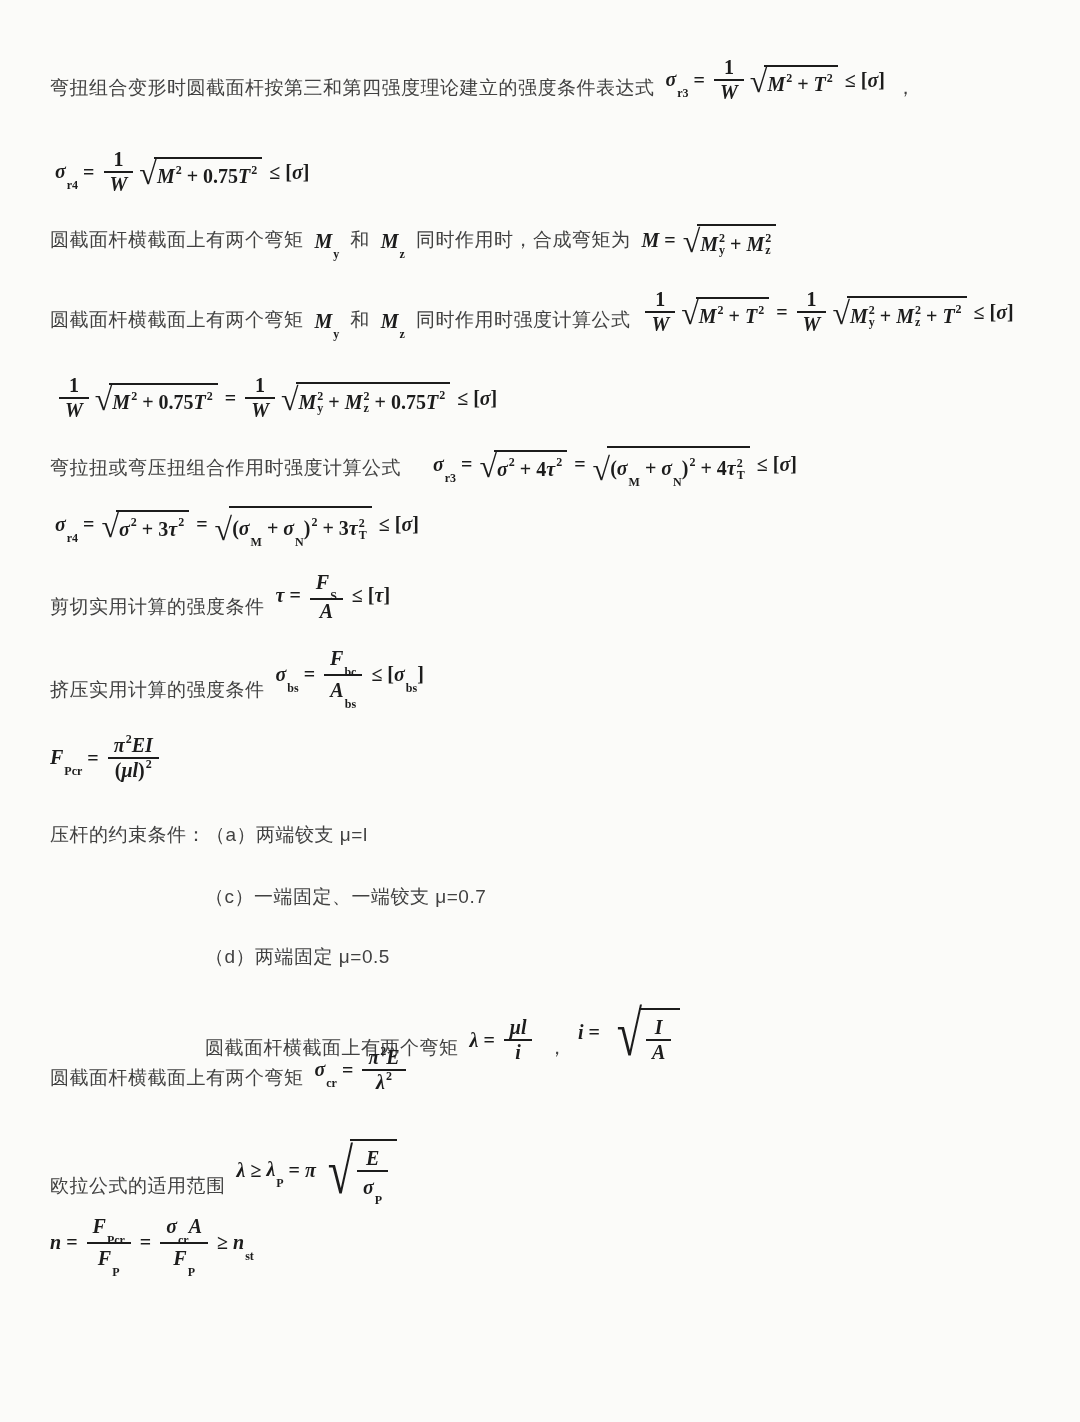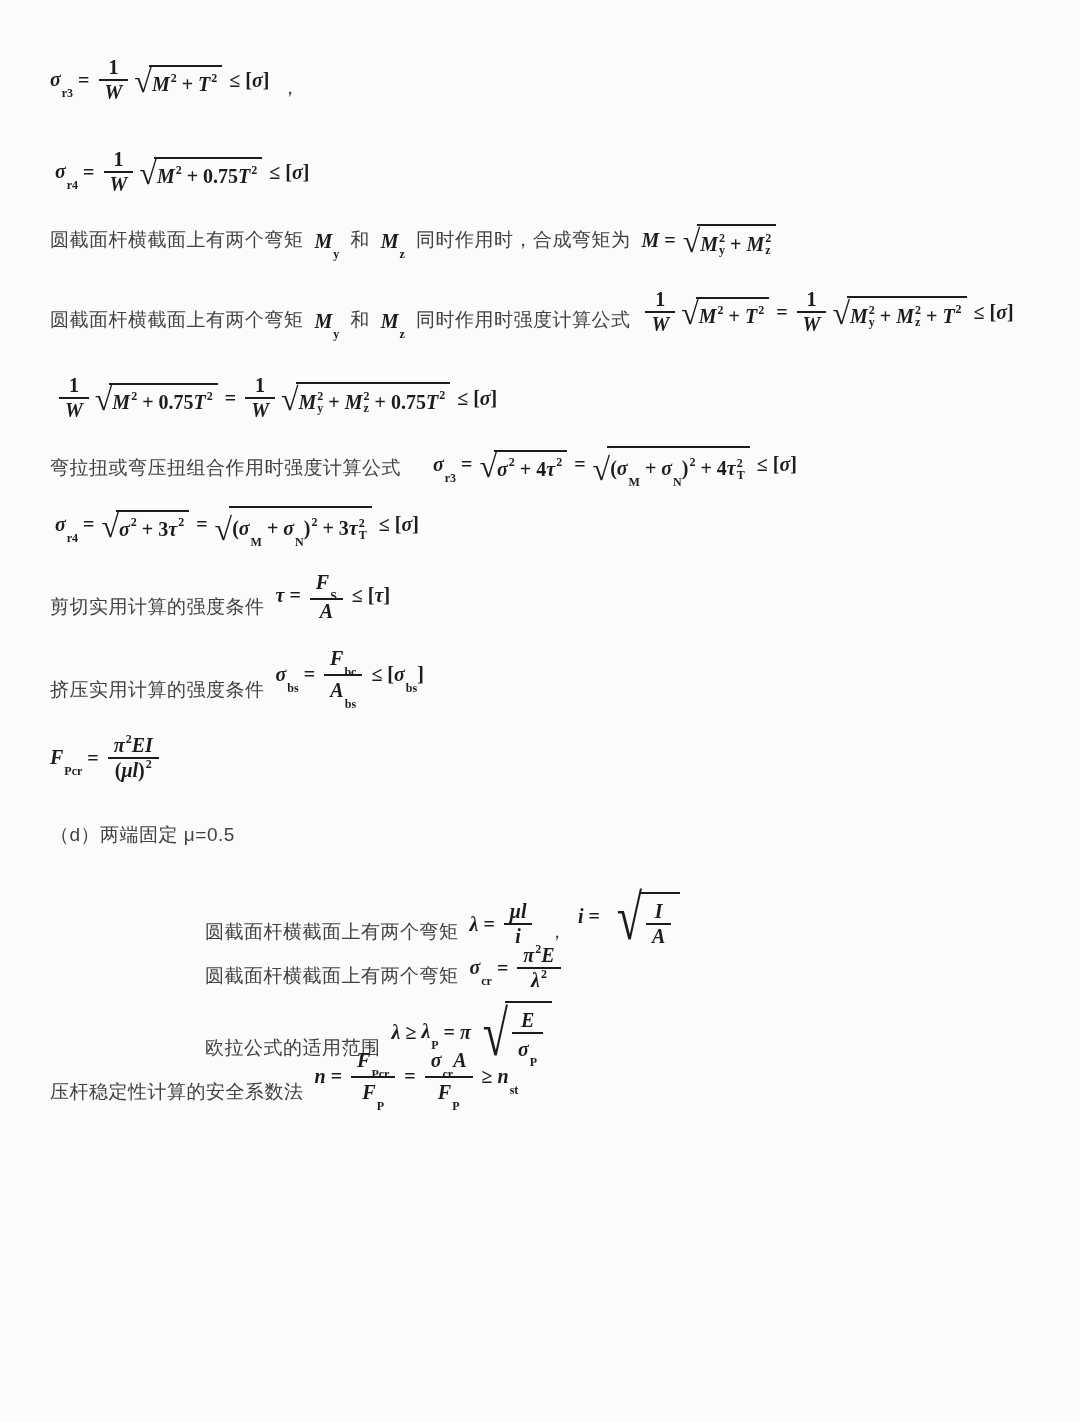--- a/index.html
+++ b/index.html
@@ -80,20 +80,21 @@
   .line:nth-child(15){top:1046px;left:50px;}
   .line:nth-child(16){top:1138px;left:50px;}
   .line:nth-child(17){top:1212px;left:50px;}
   .line:nth-child(18){top:1298px;left:50px;}
 </style>
 </head>
 <body>
 
 <main>
     <div class="line">
+      <span class="label">弯扭组合变形时圆截面杆按第三和第四强度理论建立的强度条件表达式</span>
       <span class="math"><span class="mrow">
           <span class="mtok mi">
             <span class="mbase">σ</span>
             <span class="msub">r3</span>
           </span>
           <span class="mtok mo">
             <span class="mbase">=</span>
           </span>
           <span class="mfrac">
             <span class="mrow num">
@@ -706,20 +707,26 @@
               <span class="mtok mi">
                 <span class="mbase">l</span>
               </span>
               <span class="mtok mn">
                 <span class="mbase">)</span>
                 <span class="msup">2</span>
               </span>
             </span>
           </span>
         </span></span>
+    </div>
+    <div class="line">
+      <span class="label">压杆的约束条件：（a）两端铰支  μ=l</span>
+    </div>
+    <div class="line">
+      <span class="label">（c）一端固定、一端铰支  μ=0.7</span>
     </div>
     <div class="line">
       <span class="label">（d）两端固定  μ=0.5</span>
     </div>
     <div class="line">
       <span class="label">圆截面杆横截面上有两个弯矩</span>
       <span class="math"><span class="mrow">
           <span class="mtok mi">
             <span class="mbase">λ</span>
           </span>
@@ -831,21 +838,20 @@
                     <span class="mbase">σ</span>
                     <span class="msub">P</span>
                   </span>
                 </span>
               </span>
             </span>
           </span>
         </span></span>
     </div>
     <div class="line">
-      <span class="label">压杆稳定性计算的安全系数法</span>
       <span class="math"><span class="mrow">
           <span class="mtok mi">
             <span class="mbase">n</span>
           </span>
           <span class="mtok mo">
             <span class="mbase">=</span>
           </span>
           <span class="mfrac">
             <span class="mrow num">
               <span class="mtok mi">

